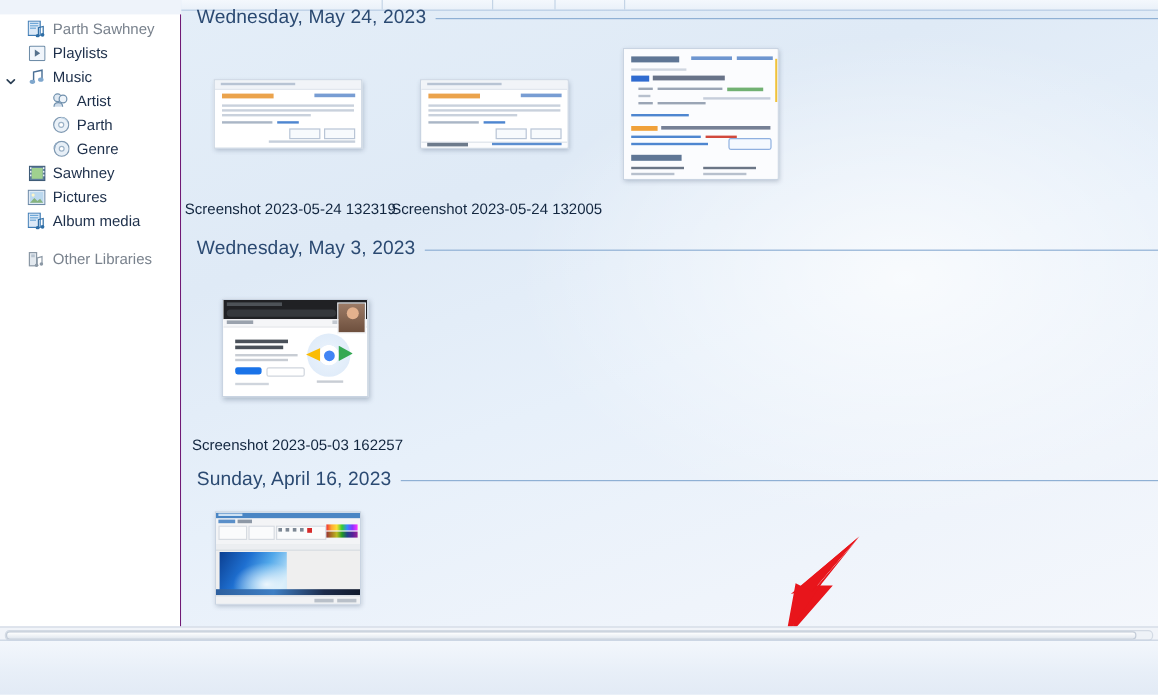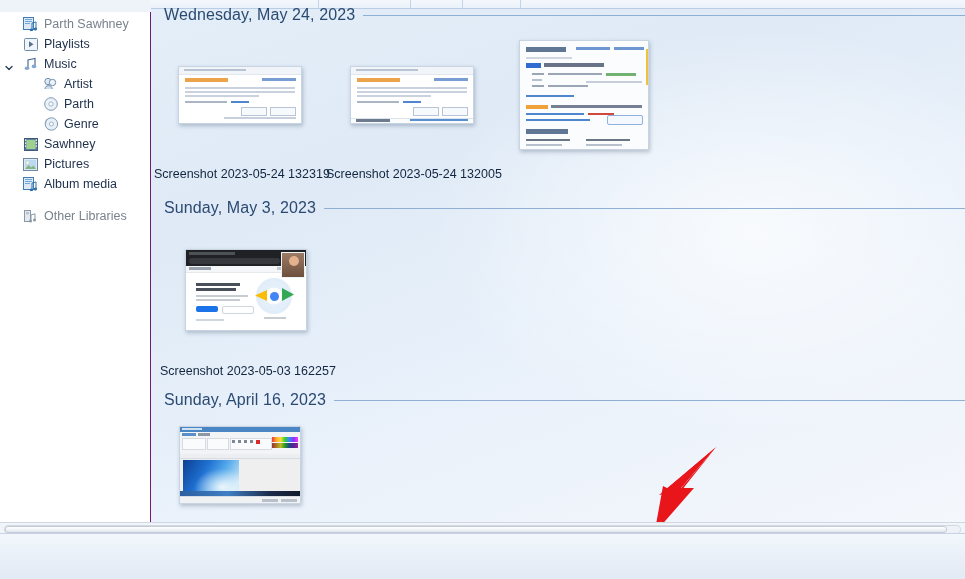--- a/index.html
+++ b/index.html
@@ -343,21 +343,21 @@
               </div>
             </div>
           </div>
         </div>
 
       </div>
     </div>
 
     <div class="section" style="top:198px">
       <div class="sec-head">
-        <span class="lbl">Sunday, May 3, 2023</span>
+        <span class="lbl">Wednesday, May 3, 2023</span>
         <span class="rule"></span>
       </div>
 
       <div class="tiles" style="padding-left:9px;">
         <div class="tile">
           <div class="thumbwrap" style="height:144px;">
             <div class="thumb" style="width:120px;height:80px;">
               <div class="mini" style="background:#ffffff;">
                 <div class="bar" style="left:0;top:0;right:0;height:16px;background:#202124;"></div>
                 <div class="bar" style="left:3px;top:2px;width:46px;height:3px;background:#4d5257;"></div>

